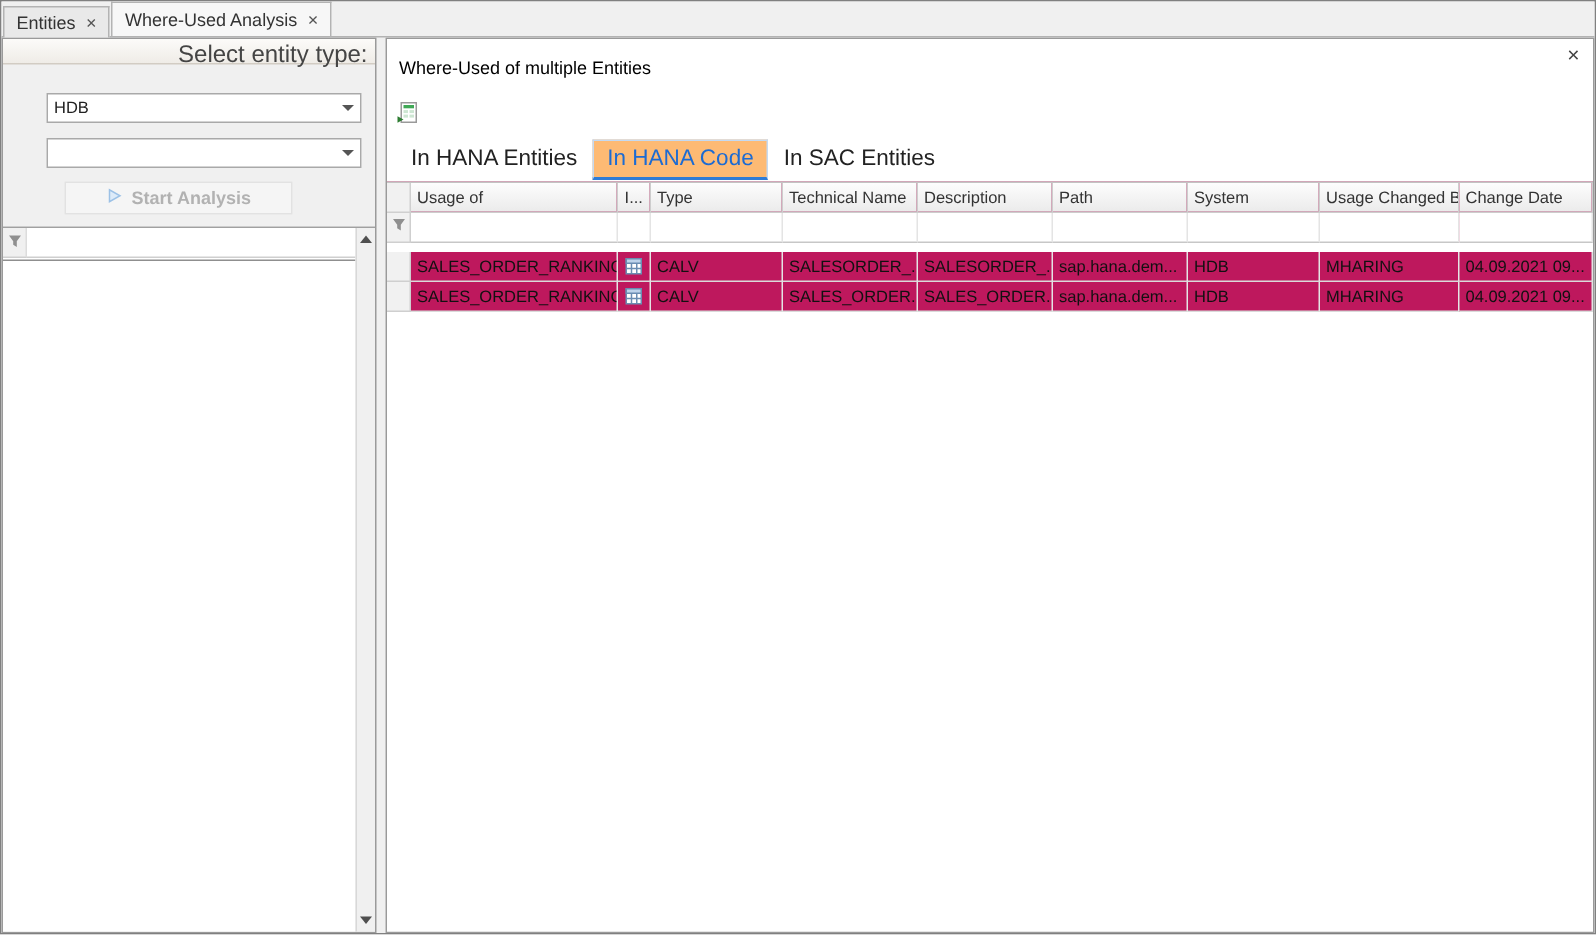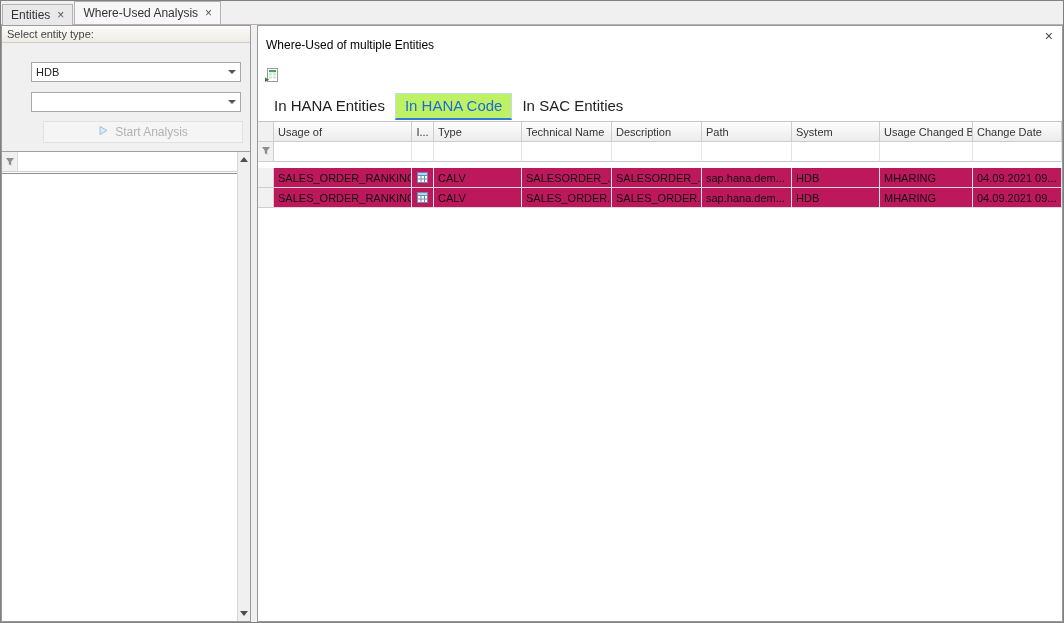--- a/index.html
+++ b/index.html
@@ -15,30 +15,30 @@
   .tabstrip { height:24px; display:flex; align-items:flex-end; background:#f0f0f0; border-bottom:1px solid #b3b3b3; padding-left:1px; flex:0 0 auto; }
   .doc-tab { display:flex; align-items:center; gap:7px; height:21px; padding:0 8px; margin-right:1px;
     border:1px solid #b3b3b3; border-bottom:none; background:#e9e9e9; font-size:12px; color:#333; position:relative; top:1px; cursor:default; }
   .doc-tab.active { background:#f7f7f7; height:23px; top:0; }
   .tab-close { font-size:12px; line-height:10px; color:#555; cursor:pointer; }
 
   .main { flex:1; display:flex; min-height:0; }
 
   
   .left-panel { width:250px; flex:0 0 auto; border:1px solid #9a9a9a; background:#f0f0f0; display:flex; flex-direction:column; min-height:0; }
-  .panel-header { height:17px; font-size:11px; color:#444; padding:2px 5px;
-    background:linear-gradient(#fcfbf9,#efece7); border-bottom:1px solid #d2ccc3; }
+  .panel-header { height:17px; font-size:16px; color:#444; padding:2px 5px;
+    background:linear-gradient(#fcfbf9,#efece7); border-bottom:1px solid #d2ccc3;text-align:right; }
   .combo { width:210px; height:20px; margin:19px 0 0 29px; background:#fff; border:1px solid #a9a9a9; display:flex; align-items:center; cursor:pointer; }
   .combo.second { margin-top:10px; }
   .combo-value { flex:1; font-size:11px; padding-left:4px; color:#222; white-space:nowrap; overflow:hidden; }
   .combo-btn { width:16px; height:100%; display:flex; align-items:center; justify-content:center; }
   .tri-down { width:0; height:0; border-left:4px solid transparent; border-right:4px solid transparent; border-top:4px solid #555; }
 
-  .start-btn { width:200px; height:22px; margin:9px 0 0 41px; display:flex; align-items:center; justify-content:center; gap:6px;
-    background:#f5f5f5; border:1px solid #e2e2e2; color:#b2b2b2; font-size:12px; font-family:inherit; cursor:default; }
+  .start-btn { width:152px; height:22px; margin:9px 0 0 41px; display:flex; align-items:center; justify-content:center; gap:6px;
+    background:#f5f5f5; border:1px solid #e2e2e2; color:#b2b2b2; font-size:12px; font-family:inherit; cursor:default;font-weight:bold; }
 
   .left-list { flex:1; margin-top:8px; border-top:1px solid #a0a0a0; background:#fff; display:flex; min-height:0; }
   .left-list-main { flex:1; display:flex; flex-direction:column; min-width:0; }
   .lf-row { height:20px; display:flex; }
   .lf-ind { width:16px; background:#f0f0f0; border-right:1px solid #dcdcdc; border-bottom:1px solid #cfcfcf; display:flex; align-items:center; justify-content:center; }
   .lf-cell { flex:1; background:#fff; border-bottom:1px solid #cfcfcf; }
   .lf-sep { height:2px; background:#fff; border-bottom:1px solid #8f8f8f; }
   .left-empty { flex:1; background:#fff; }
 
   .vscroll { width:13px; flex:0 0 auto; background:#f0f0f0; border-left:1px solid #d8d8d8; display:flex; flex-direction:column; }
@@ -50,21 +50,21 @@
   .splitter { width:6px; flex:0 0 auto; }
 
   
   .right-panel { flex:1; border:1px solid #9a9a9a; background:#fff; position:relative; display:flex; flex-direction:column; min-width:0; min-height:0; }
   .panel-close { position:absolute; top:4px; right:9px; font-size:14px; line-height:12px; color:#444; cursor:pointer; }
   .rp-title { font-size:12px; color:#000; margin:12px 0 0 8px; flex:0 0 auto; }
   .export-btn { margin:16px 0 0 6px; width:22px; height:18px; display:flex; align-items:center; cursor:pointer; flex:0 0 auto; }
 
   .result-tabs { display:flex; align-items:flex-end; margin:7px 0 0 6px; flex:0 0 auto; }
   .r-tab { font-size:15px; color:#222; padding:3px 9px 4px; border:1px solid transparent; border-bottom:2px solid transparent; cursor:pointer; white-space:nowrap; }
-  .r-tab.active { color:#1c6bd3; border:1px solid #c5daf1; border-bottom:2px solid #2f7cd6; background:#bef264; }
+  .r-tab.active { color:#1c6bd3; border:1px solid #c5daf1; border-bottom:2px solid #2f7cd6; background:#fdba74; }
 
   
   .grid { margin-top:1px; border-top:1px solid #c3c3c3; font-size:11px; flex:0 0 auto; background:#be185d; }
   .g-row { display:flex; height:20px; }
   .g-ind { width:16px; flex:0 0 auto; background:#f1f1f1; border-right:1px solid #cfcfcf; border-bottom:1px solid #cfcfcf; display:flex; align-items:center; justify-content:center; }
   .g-cell { display:flex; align-items:center; padding:0 4px; overflow:hidden; white-space:nowrap; }
   .g-header .g-cell { background:linear-gradient(#fdfdfd,#ebebeb); border-right:1px solid #cdcdcd; border-bottom:1px solid #cdcdcd; color:#333; cursor:pointer; }
   .g-filter .g-cell { background:#fff; border-right:1px solid #e4e4e4; border-bottom:1px solid #c7c7c7; }
   .g-gap { height:6px; background:#fff; }
   .g-data .g-cell { border-right:1px solid #e4e4e4; border-bottom:1px solid #dadada; color:#111; cursor:default;text-align:center; }

